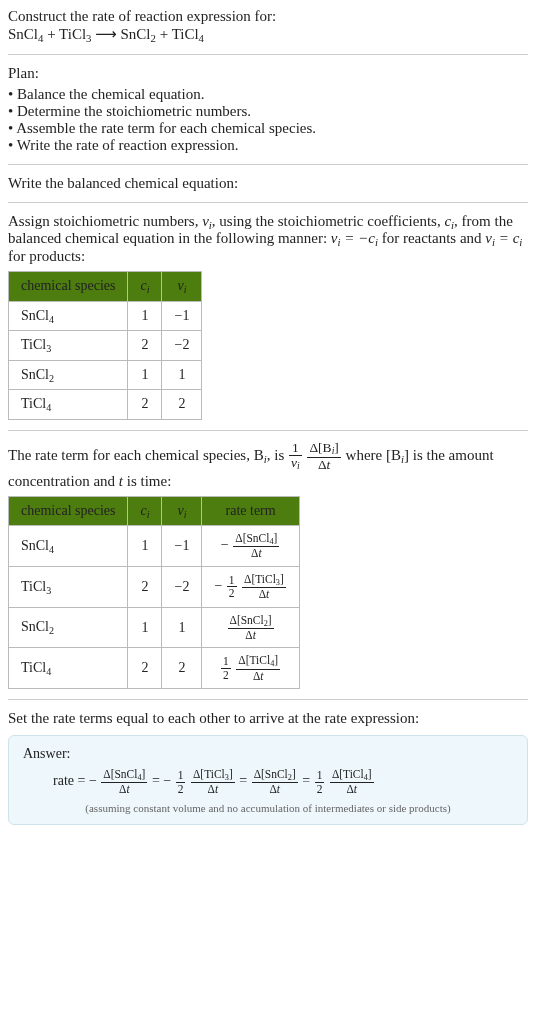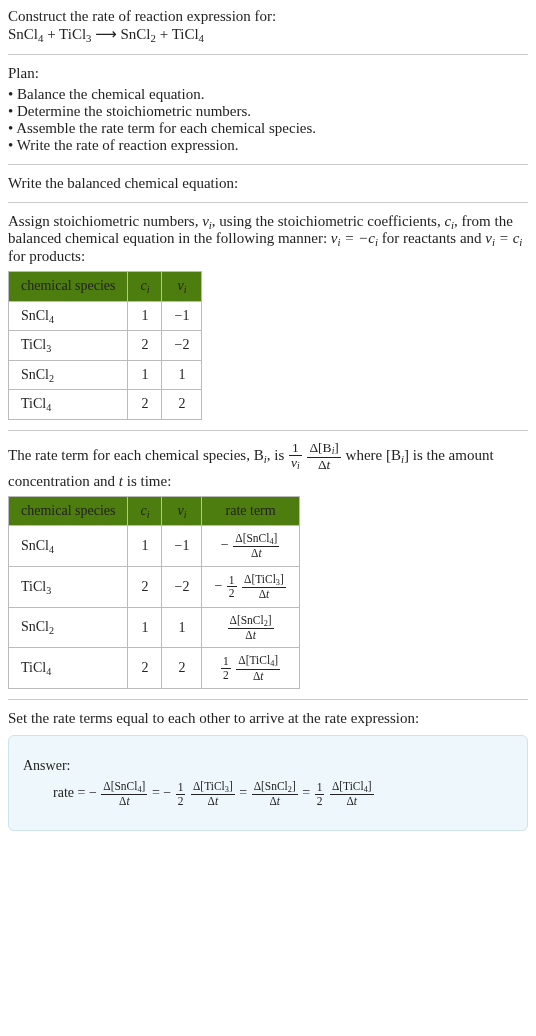--- a/index.html
+++ b/index.html
@@ -44,21 +44,21 @@
     margin: 0 1px;
   }
   .frac .num { display: block; padding: 0 2px; border-bottom: 1px solid #222; line-height: 1.1; }
   .frac .den { display: block; padding: 0 2px; line-height: 1.1; }
   .frac2 { font-size: 0.82em; }
   .smallnote { font-size: 11px; color: #666; margin-top: 4px; }
   .answer-box {
     background: #eef7fb;
     border: 1px solid #cfe3ec;
     border-radius: 6px;
-    padding: 22px 14px;
+    padding: 10px 14px;
     margin-top: 8px;
   }
   .answer-box .label { font-size: 14px; margin-bottom: 6px; }
   .answer-box .expr { margin-left: 30px; font-size: 14px; }
   .answer-box .assume { font-size: 11px; color: #666; text-align: center; margin-top: 6px; }
   .nowrap { white-space: nowrap; }
 </style>
 </head>
 <body>
 
@@ -234,13 +234,14 @@
     <span> = </span>
     <span class="frac frac2">
       <span class="num">1</span>
       <span class="den">2</span>
     </span>
     <span class="frac frac2">
       <span class="num">Δ[TiCl<sub>4</sub>]</span>
       <span class="den">Δ<span class="ital">t</span></span>
     </span>
   </div>
+  <div class="assume">(assuming constant volume and no accumulation of intermediates or side products)</div>
 </div>
 
 </body></html>

